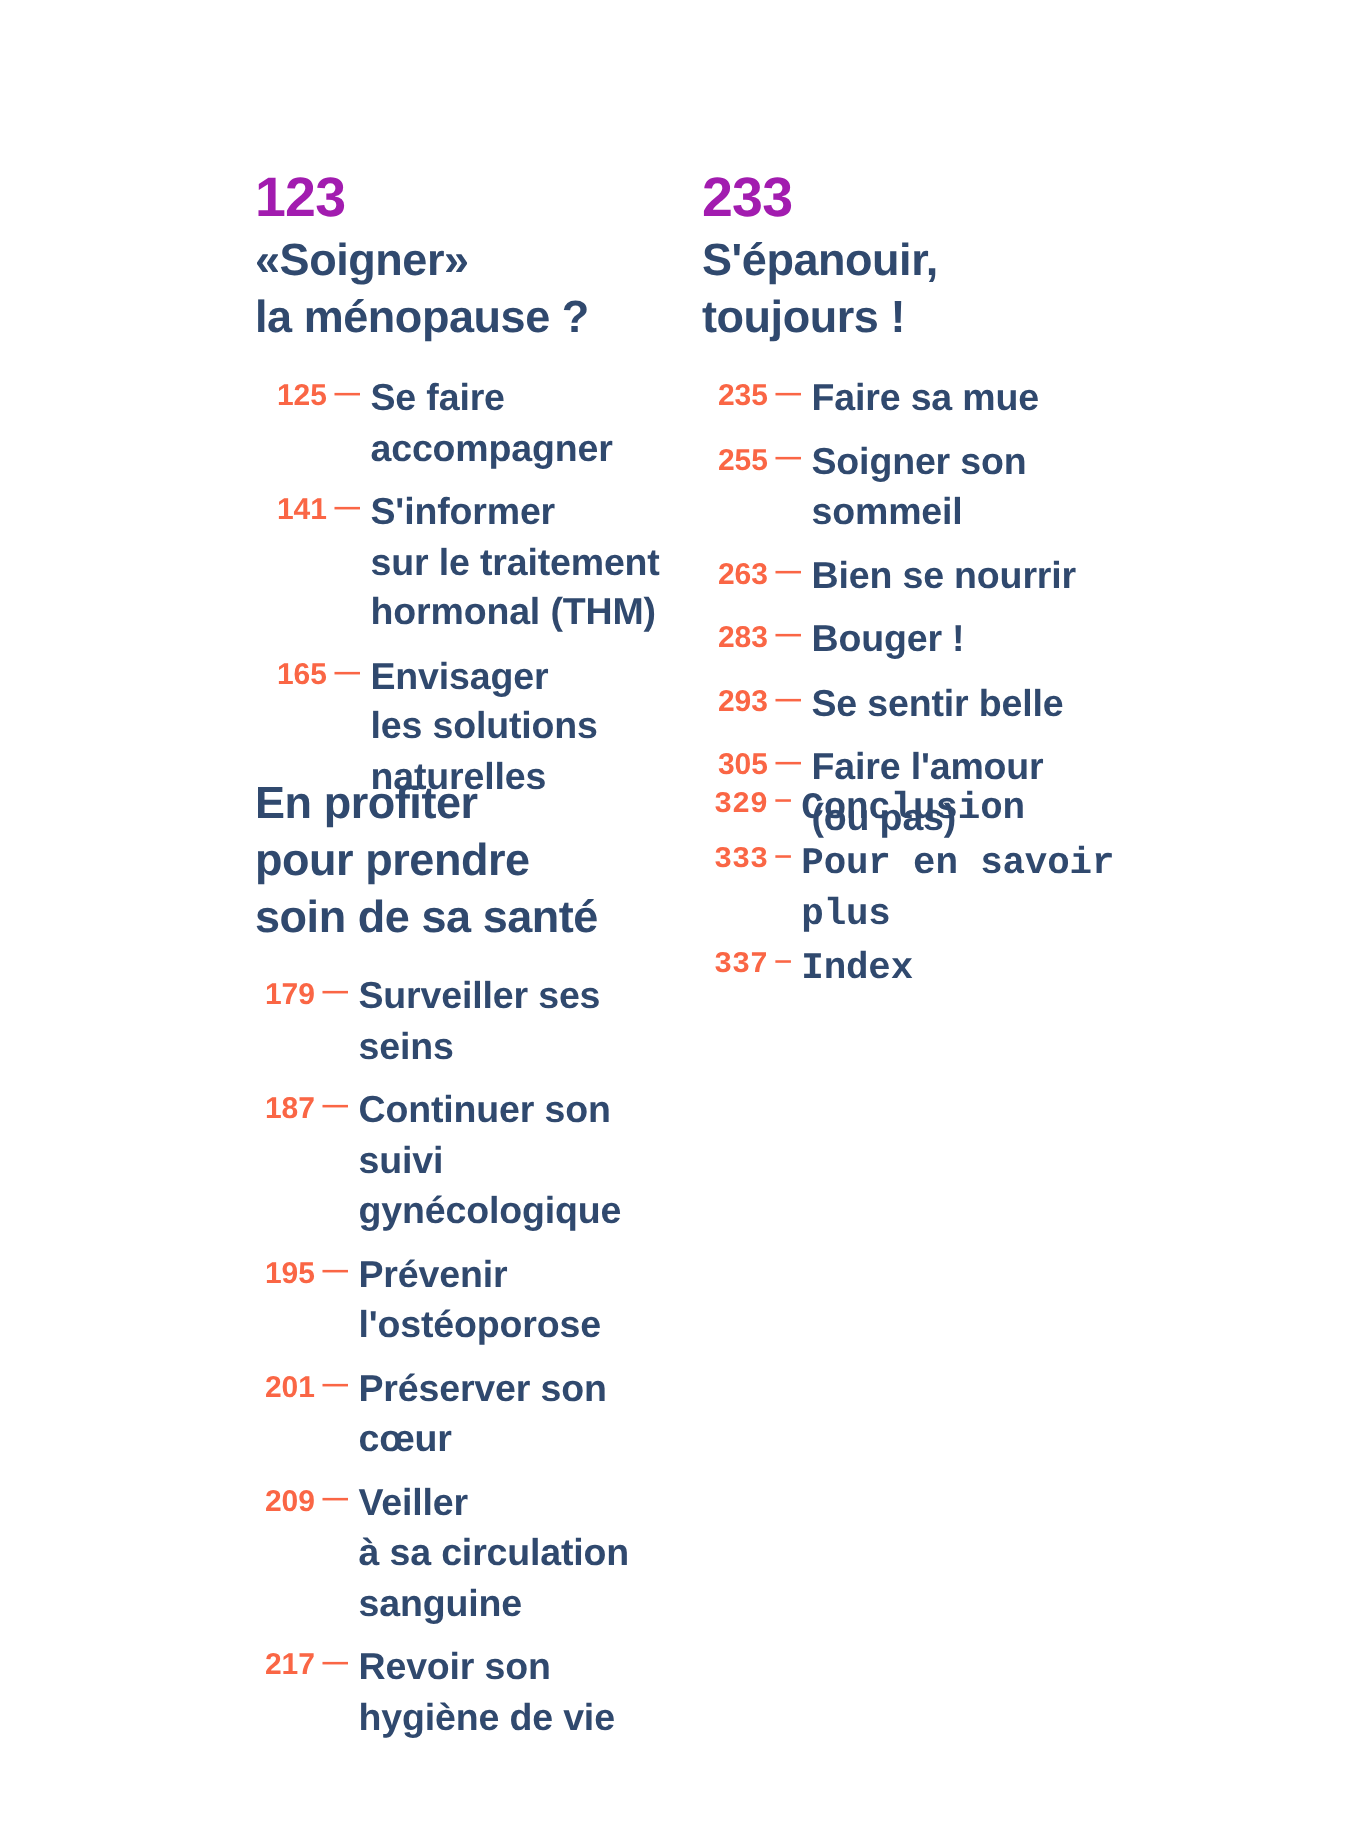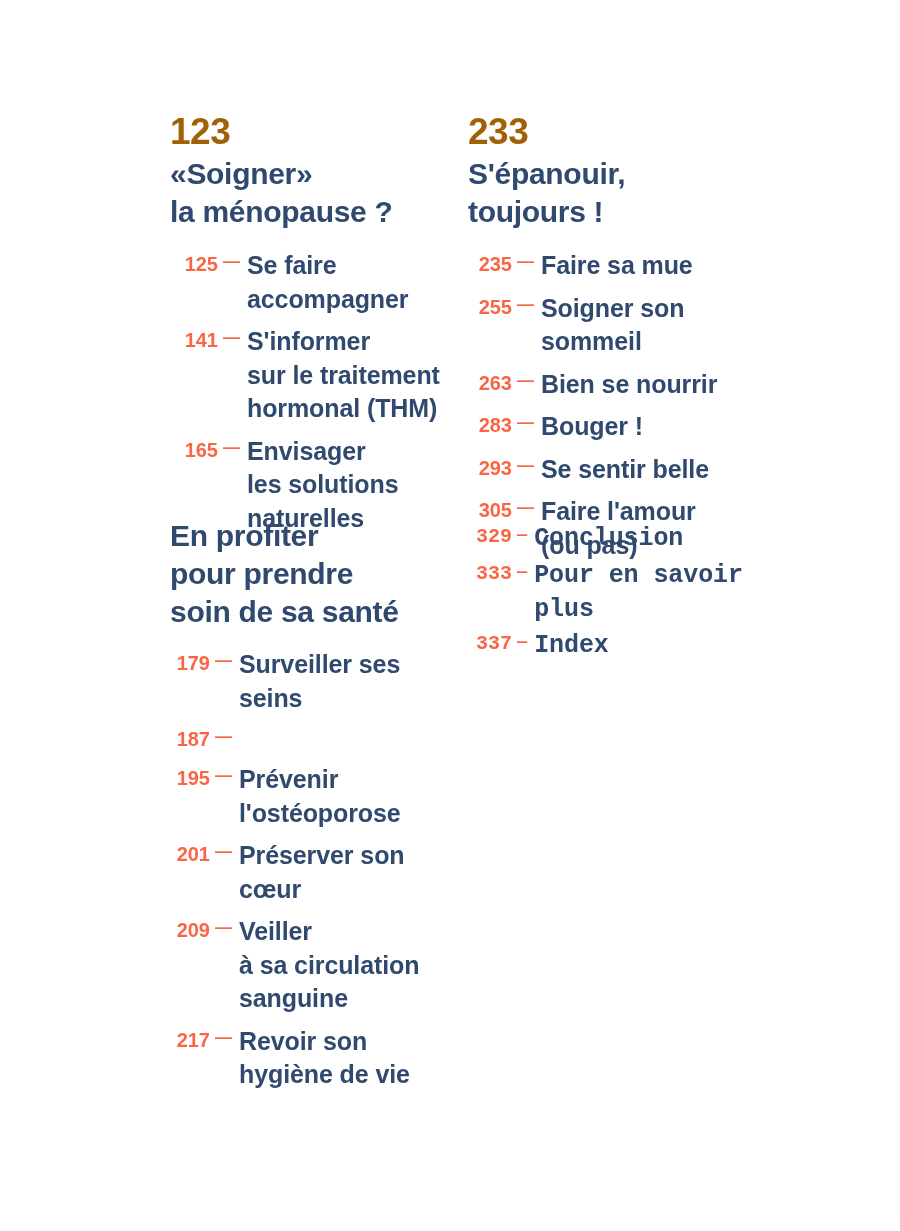--- a/index.html
+++ b/index.html
@@ -22,21 +22,21 @@
     height: 1231px;
     background: #ffffff;
   }
 
   
   .block {
     position: absolute;
   }
 
   .part-number {
-    color: #a16207;
+    color: #a21caf;
     font-size: 37px;
     font-weight: 700;
     line-height: 1.0;
     letter-spacing: -0.5px;
     margin: 0 0 5px 0;
   }
 
   .part-title {
     color: #30496E;
     font-size: 30px;
@@ -156,20 +156,22 @@
 soin de sa santé</h2>
     <ul class="entries">
       <li class="entry">
         <span class="entry-num">179</span>
         <span class="entry-dash">—</span>
         <span class="entry-label">Surveiller ses seins</span>
       </li>
       <li class="entry">
         <span class="entry-num">187</span>
         <span class="entry-dash">—</span>
+        <span class="entry-label">Continuer son suivi
+gynécologique</span>
       </li>
       <li class="entry">
         <span class="entry-num">195</span>
         <span class="entry-dash">—</span>
         <span class="entry-label">Prévenir
 l'ostéoporose</span>
       </li>
       <li class="entry">
         <span class="entry-num">201</span>
         <span class="entry-dash">—</span>

